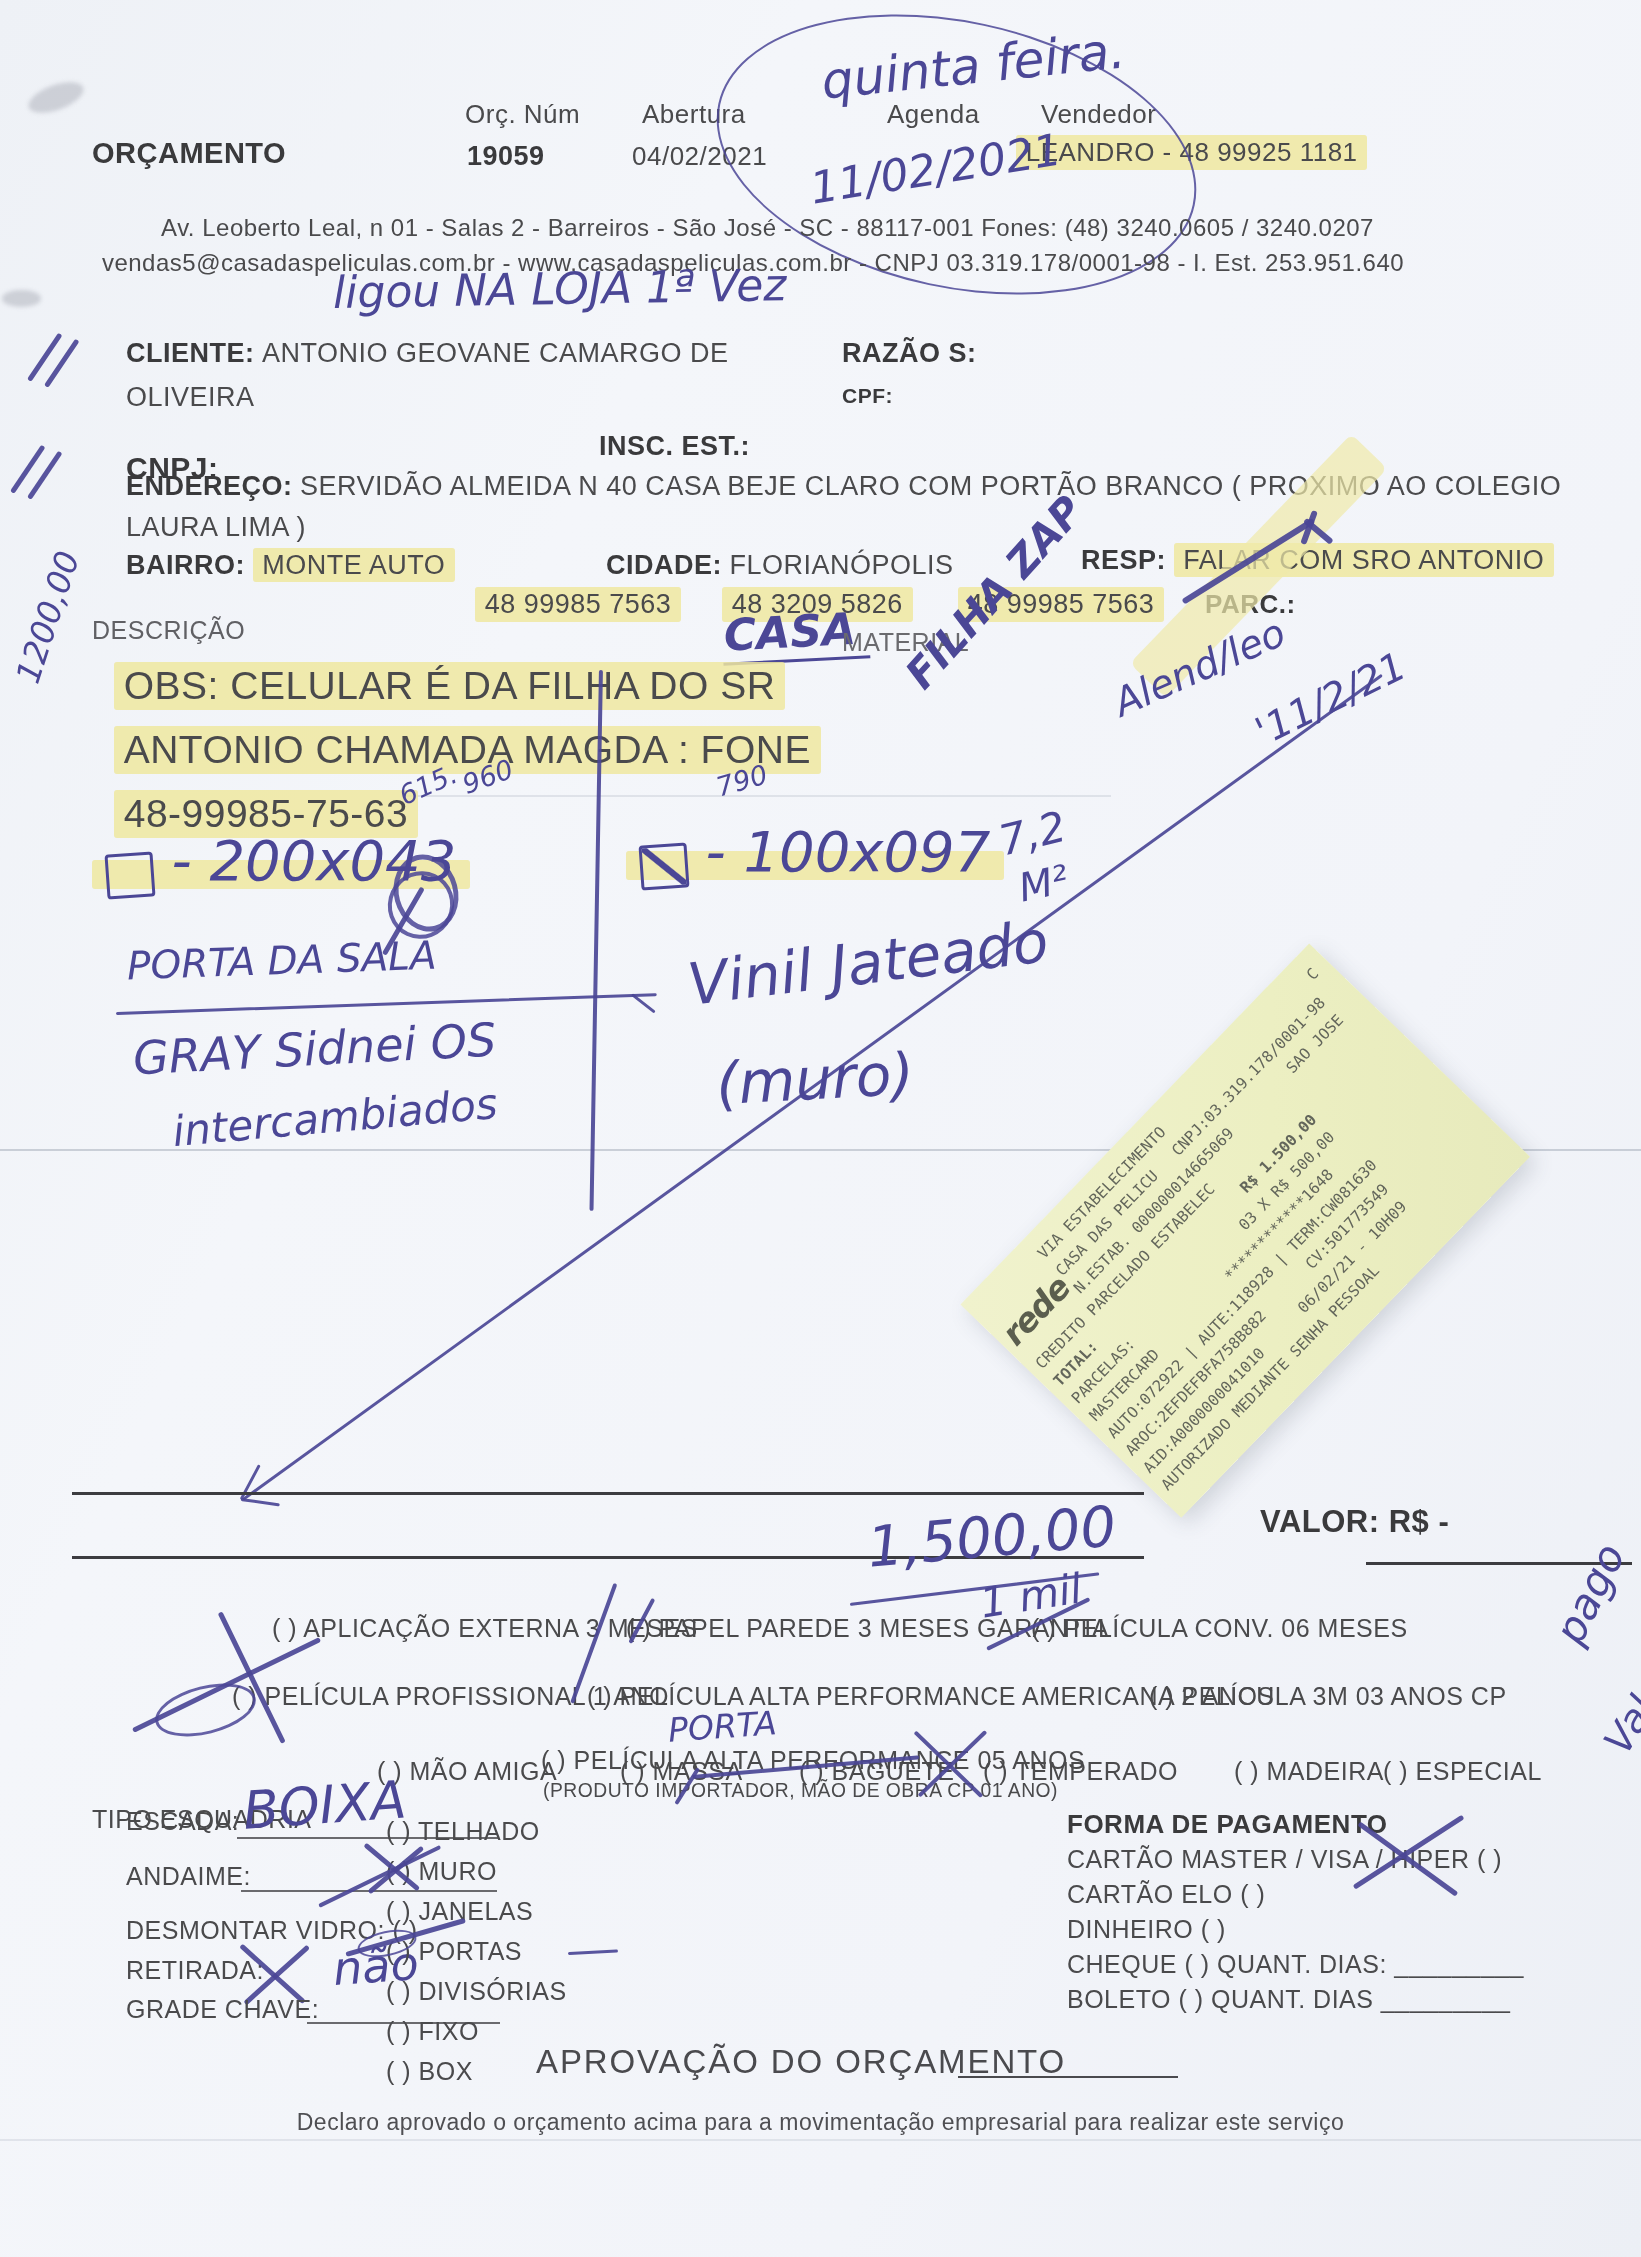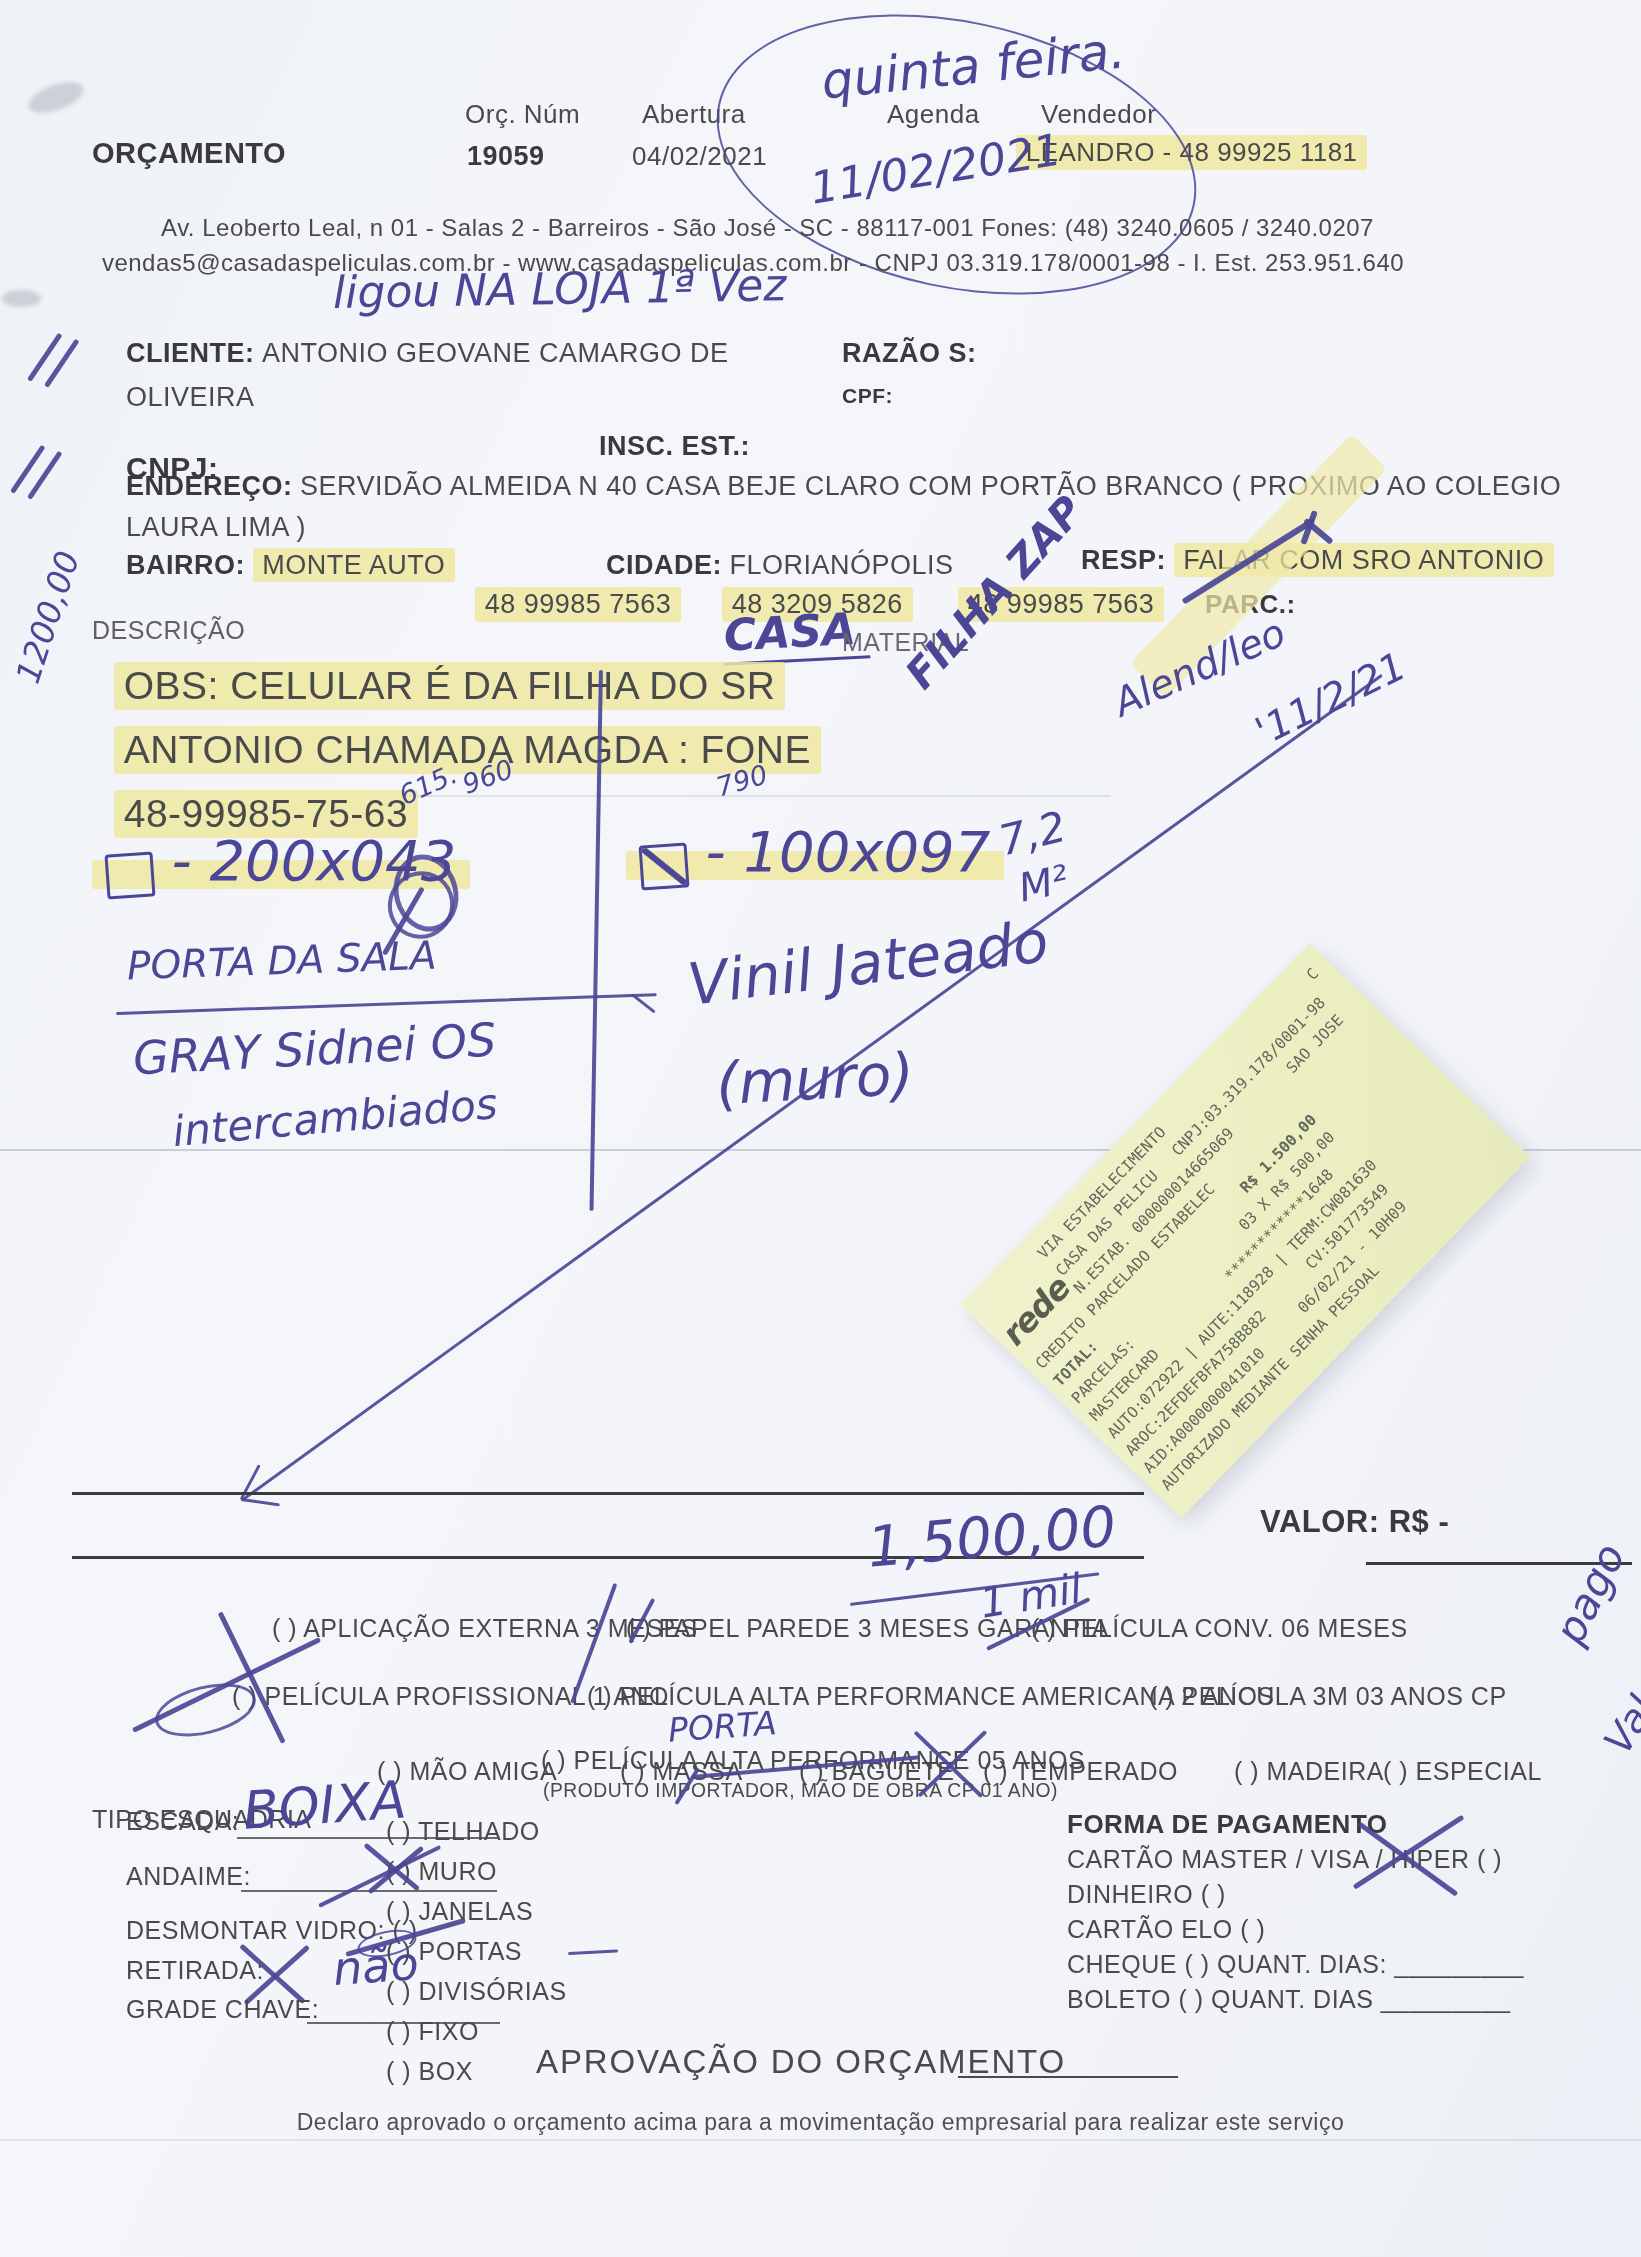--- a/index.html
+++ b/index.html
@@ -255,22 +255,22 @@
   </div>
   <div class="pline" style="left:365px;top:1842px;width:70px;transform:rotate(40deg);height:4.8px;"></div>
   <div class="pline" style="left:369px;top:1890px;width:70px;transform:rotate(-40deg);height:4.8px;"></div>
   <div class="pline" style="left:319px;top:1904px;width:135px;transform:rotate(-26deg);height:3.9px;"></div>
   <div class="pline" style="left:346px;top:1952px;width:124px;transform:rotate(-16deg);height:4.8px;"></div>
   <div class="loop" style="left:357px;top:1931px;width:56px;height:21px;transform:rotate(-12deg);border-width:2.9px;"></div>
 
   <div class="abs print" style="left:1067px;top:1809px;font-size:26px;">FORMA DE PAGAMENTO</div>
   <div class="abs print plight" style="left:1067px;top:1842px;font-size:25px;line-height:35px;">
     <div>CARTÃO MASTER / VISA / HIPER   (  )</div>
+    <div>CARTÃO ELO   (  )</div>
     <div>DINHEIRO   (  )</div>
-    <div>CARTÃO ELO   (  )</div>
     <div>CHEQUE   (  )   QUANT. DIAS: _________</div>
     <div>BOLETO   (  )   QUANT. DIAS _________</div>
   </div>
   <div class="pline" style="left:1354px;top:1885px;width:130px;transform:rotate(-33deg);height:4.8px;"></div>
   <div class="pline" style="left:1359px;top:1821px;width:121px;transform:rotate(36deg);height:4.8px;"></div>
 
   <div class="abs print plight" style="left:536px;top:2043px;font-size:33px;letter-spacing:1.9px;color:#4a4a4e;">APROVAÇÃO DO ORÇAMENTO</div>
   <div class="fline" style="left:958px;top:2076px;width:220px;background:#4a4a4e;"></div>
   <div class="abs print plight" style="left:0;top:2109px;width:1641px;text-align:center;font-size:23px;color:#4f4f53;">Declaro aprovado o orçamento acima para a movimentação empresarial para realizar este serviço</div>
 

